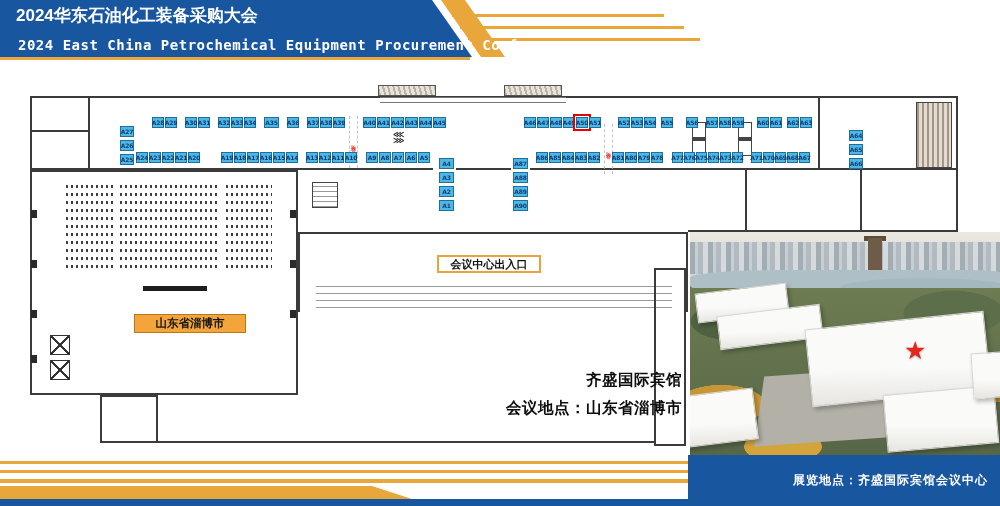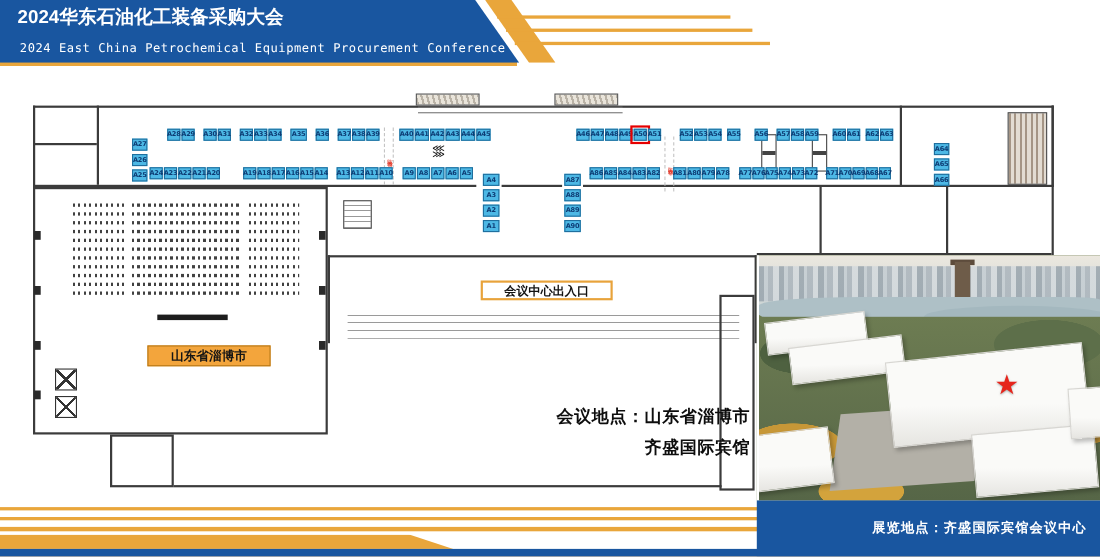--- a/index.html
+++ b/index.html
@@ -6,21 +6,21 @@
   #stage{position:relative;width:1000px;height:506px;background:#ffffff;overflow:hidden;
          font-family:"Liberation Sans","DejaVu Sans",sans-serif;}
   
   .hdr-blue{position:absolute;left:0;top:0;width:1000px;height:62px;background:#1956a0;
             clip-path:polygon(0 0,432px 0,472px 57px,0 57px);}
   .hdr-gold-under{position:absolute;left:0;top:56px;width:470px;height:4px;background:#e9a63b;}
   .hdr-gold-band{position:absolute;left:0;top:0;width:1000px;height:62px;background:#e9a63b;
             clip-path:polygon(441px 0,465px 0,505px 57px,481px 57px);}
   .hdr-stripe{position:absolute;height:3px;background:#e9a63b;}
   .hdr-title{position:absolute;left:16px;top:4px;color:#fff;font-size:17px;font-weight:bold;white-space:nowrap;}
-  .hdr-sub{position:absolute;left:18px;top:37px;color:#fff;font-size:11px;font-weight:normal;
+  .hdr-sub{position:absolute;left:18px;top:37px;color:#fff;font-size:14px;font-weight:bold;
            font-family:"DejaVu Sans Mono",monospace;letter-spacing:.5px;white-space:nowrap;}
   
   .wall{position:absolute;background:#3b3b3b;}
   .room{position:absolute;border:2px solid #3b3b3b;box-sizing:border-box;background:transparent;}
   .room.open-bottom{border-bottom:none;}
   .hatch-ramp{position:absolute;border:1px solid #555;box-sizing:border-box;
       background:repeating-linear-gradient(75deg,#b9b2a6 0 2px,#e9e4da 2px 5px);}
   .canopy{position:absolute;border-top:1px solid #777;border-bottom:1px solid #777;height:6px;box-sizing:border-box;}
   .stairbox{position:absolute;border:1.5px solid #444;box-sizing:border-box;
       background:repeating-linear-gradient(0deg,#999 0 1px,transparent 1px 5px);}
@@ -167,21 +167,21 @@
     <div class="pillar" style="left:31px;top:310px;"></div>
     <div class="pillar" style="left:31px;top:355px;"></div>
     <div class="pillar" style="left:290px;top:210px;"></div>
     <div class="pillar" style="left:290px;top:260px;"></div>
     <div class="pillar" style="left:290px;top:310px;"></div>
     <div class="xbox" style="left:50px;top:335px;width:20px;height:20px;"></div>
     <div class="xbox" style="left:50px;top:360px;width:20px;height:20px;"></div>
 
     <div class="room open-bottom" style="left:298px;top:232px;width:390px;height:80px;"></div>
     <div class="steps" style="left:316px;top:282px;width:356px;height:26px;"></div>
-    <div class="lbl-entrance" style="left:437px;top:255px;width:120px;height:18px;">会议中心出入口</div>
+    <div class="lbl-entrance" style="left:437px;top:255px;width:104px;height:18px;">会议中心出入口</div>
     <div class="stairbox" style="left:312px;top:182px;width:26px;height:26px;"></div>
 
     <div class="wall" style="left:688px;top:230px;width:268px;height:2px;"></div>
     <div class="wall" style="left:745px;top:170px;width:2px;height:60px;"></div>
     <div class="wall" style="left:860px;top:170px;width:2px;height:60px;"></div>
     <div class="hatch-v" style="left:916px;top:102px;width:36px;height:66px;"></div>
     <div class="lift" style="left:692px;top:122px;width:14px;height:34px;"></div>
     <div class="lift" style="left:738px;top:122px;width:14px;height:34px;"></div>
 
     <div class="room" style="left:654px;top:268px;width:32px;height:178px;"></div>
@@ -284,22 +284,22 @@
         <div class="booth" style="left: 732px; top: 152px; width: 11px; height: 11px;">A72</div>
         <div class="booth" style="left: 751px; top: 152px; width: 11px; height: 11px;">A71</div>
         <div class="booth" style="left: 763px; top: 152px; width: 11px; height: 11px;">A70</div>
         <div class="booth" style="left: 775px; top: 152px; width: 11px; height: 11px;">A69</div>
         <div class="booth" style="left: 787px; top: 152px; width: 11px; height: 11px;">A68</div>
         <div class="booth" style="left: 799px; top: 152px; width: 11px; height: 11px;">A67</div>
       </div>
   </div>
 
   <div class="info">
+    <div>齐盛国际宾馆</div>
     <div>会议地点：山东省淄博市</div>
-    <div>齐盛国际宾馆</div>
   </div>
 
   <div id="photo">
     <div class="ph-sky"></div>
     <div class="ph-city"></div>
     <div class="ph-pagoda-cap"></div>
     <div class="ph-pagoda"></div>
     <div class="ph-lake"></div>
     <div class="ph-lake2"></div>
     <div class="ph-green"></div>

